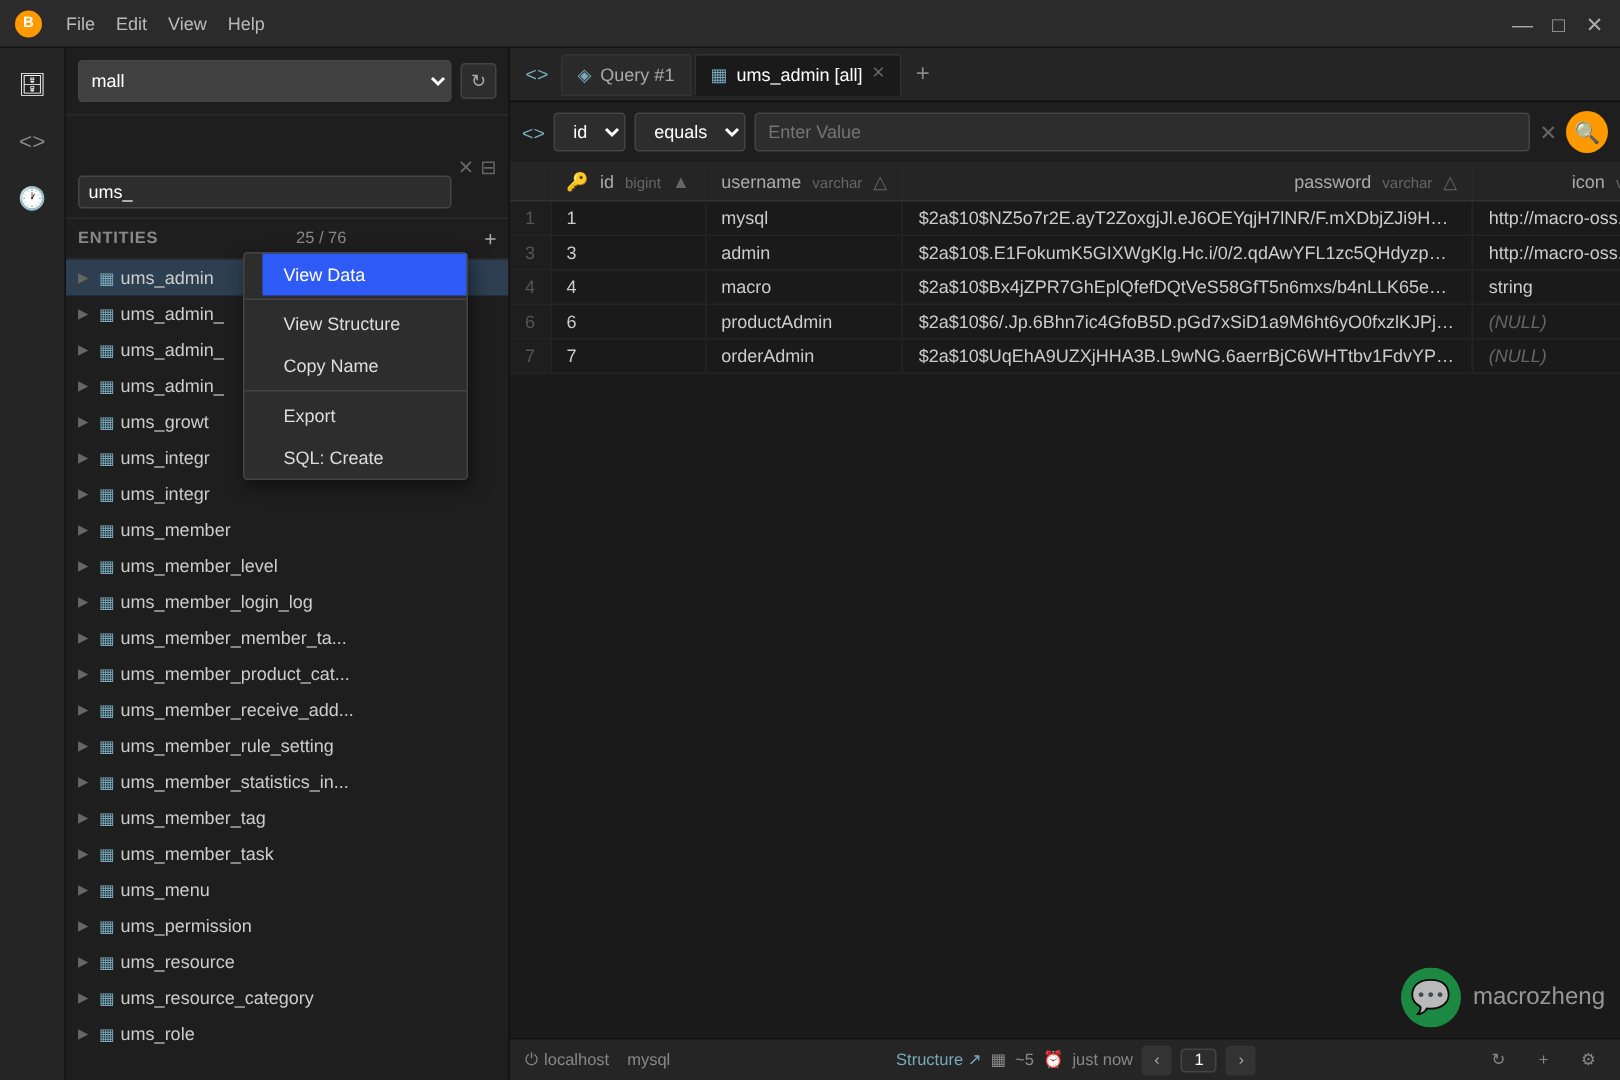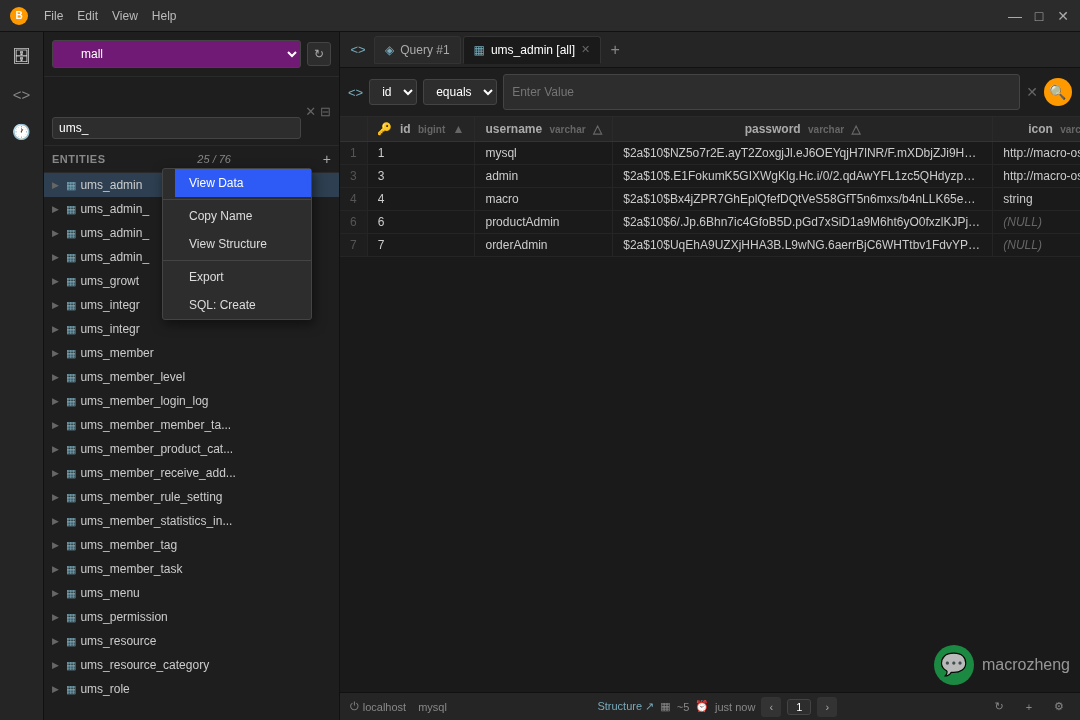--- a/index.html
+++ b/index.html
@@ -94,24 +94,24 @@
     }
     #sidebar-header {
       padding: 8px;
       display: flex;
       align-items: center;
       gap: 6px;
       border-bottom: 1px solid #2a2a2a;
     }
     #db-select {
       flex: 1;
-      background: #701a75;
+      background: #404040;
       border: 1px solid #444;
       color: #fff;
-      padding: 4px 24px;
+      padding: 4px 4px;
       border-radius: 3px;
       font-size: 12px;
     }
     .refresh-btn {
       width: 24px; height: 24px;
       background: #2d2d2d;
       border: 1px solid #444;
       border-radius: 3px;
       display: flex; align-items: center; justify-content: center;
       cursor: pointer; color: #aaa;
@@ -150,21 +150,20 @@
     }
     #entities-header .label {
       font-size: 11px;
       color: #888;
       font-weight: 600;
       letter-spacing: 0.5px;
     }
     #entities-header .count {
       font-size: 11px;
       color: #888;
-      font-style: italic;
     }
     #entities-header .add-btn {
       color: #aaa; cursor: pointer; font-size: 14px;
     }
 
     #entity-list {
       flex: 1;
       overflow-y: auto;
       overflow-x: hidden;
     }
@@ -293,21 +292,21 @@
       height: 26px;
     }
     .qb-input {
       flex: 1;
       background: #2d2d2d;
       border: 1px solid #444;
       color: #fff;
       padding: 4px 8px;
       border-radius: 3px;
       font-size: 12px;
-      height: 36px;
+      height: 26px;
     }
     .qb-clear {
       color: #666; cursor: pointer; font-size: 14px;
     }
     .qb-search-btn {
       width: 28px; height: 28px;
       background: #f90;
       border-radius: 50%;
       display: flex; align-items: center; justify-content: center;
       cursor: pointer;
@@ -324,26 +323,26 @@
     #table-wrapper::-webkit-scrollbar-thumb { background: #444; border-radius: 3px; }
 
     table {
       width: 100%;
       border-collapse: collapse;
       font-size: 12px;
     }
     thead th {
       background: #252525;
       padding: 5px 10px;
-      text-align: center;
+      text-align: right;
       color: #aaa;
       border-bottom: 1px solid #333;
       border-right: 1px solid #2a2a2a;
       white-space: nowrap;
-      font-weight: 700;
+      font-weight: 400;
       position: sticky;
       top: 0;
       z-index: 10;
     }
     thead th .col-type {
       color: #666;
       font-size: 10px;
       margin-left: 4px;
     }
     thead th .col-icon {
@@ -592,22 +591,22 @@
     <span class="table-icon">▦</span>
     <span class="name">ums_role</span>
   </div>
       </div>
   </div>
 
   <div id="context-menu">
 
   <div class="ctx-item active-item">View Data</div>
       <hr class="ctx-divider">
+      <div class="ctx-item">View Structure</div>
       <div class="ctx-item">Copy Name</div>
-      <div class="ctx-item">View Structure</div>
       <hr class="ctx-divider">
       <div class="ctx-item">Export</div>
       <div class="ctx-item">SQL: Create</div>
     </div>
 
   <div id="main">
 
     <div id="tab-bar">
       <div class="tab-icon-btn">&lt;&gt;</div>
       <div class="tab">

